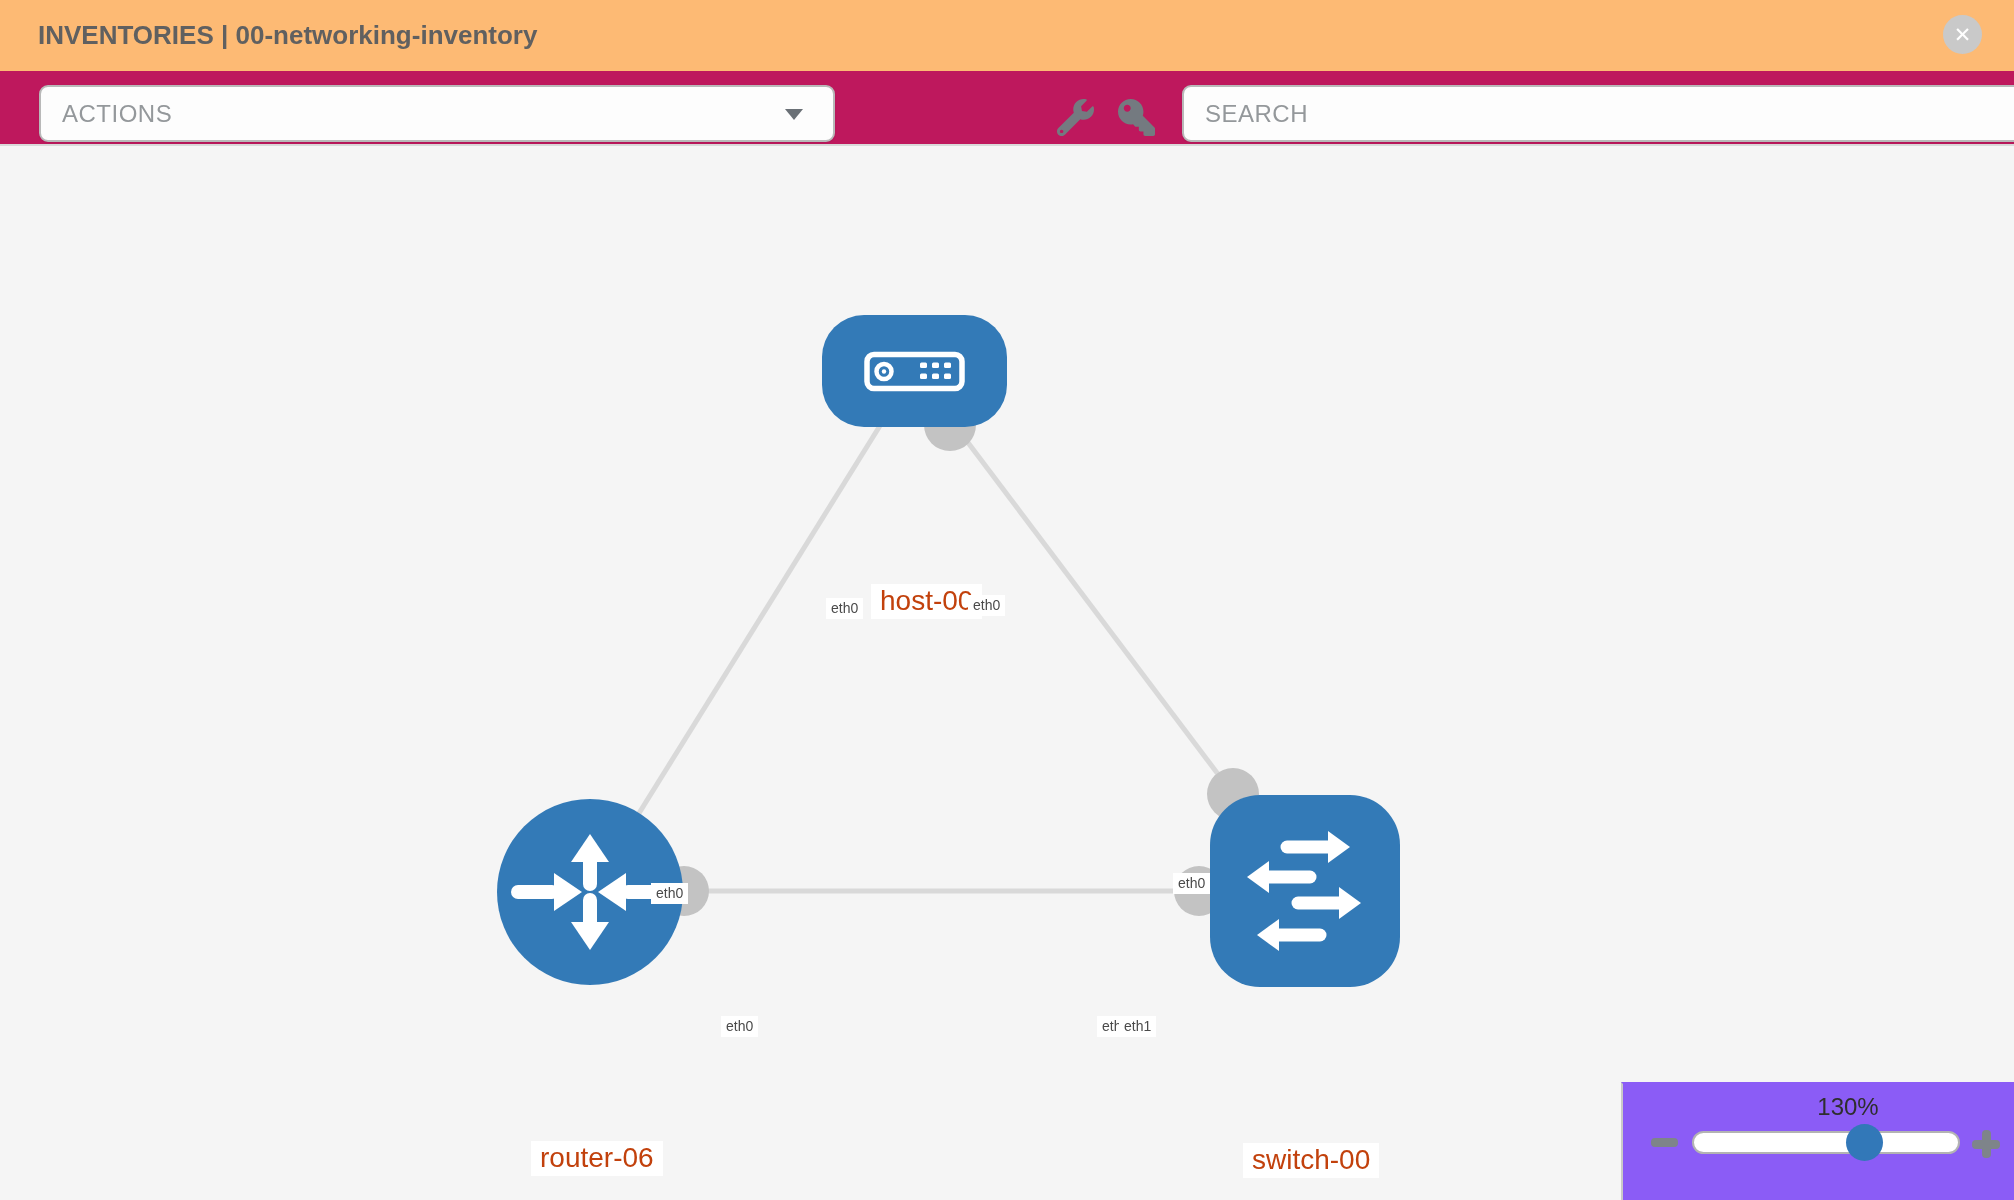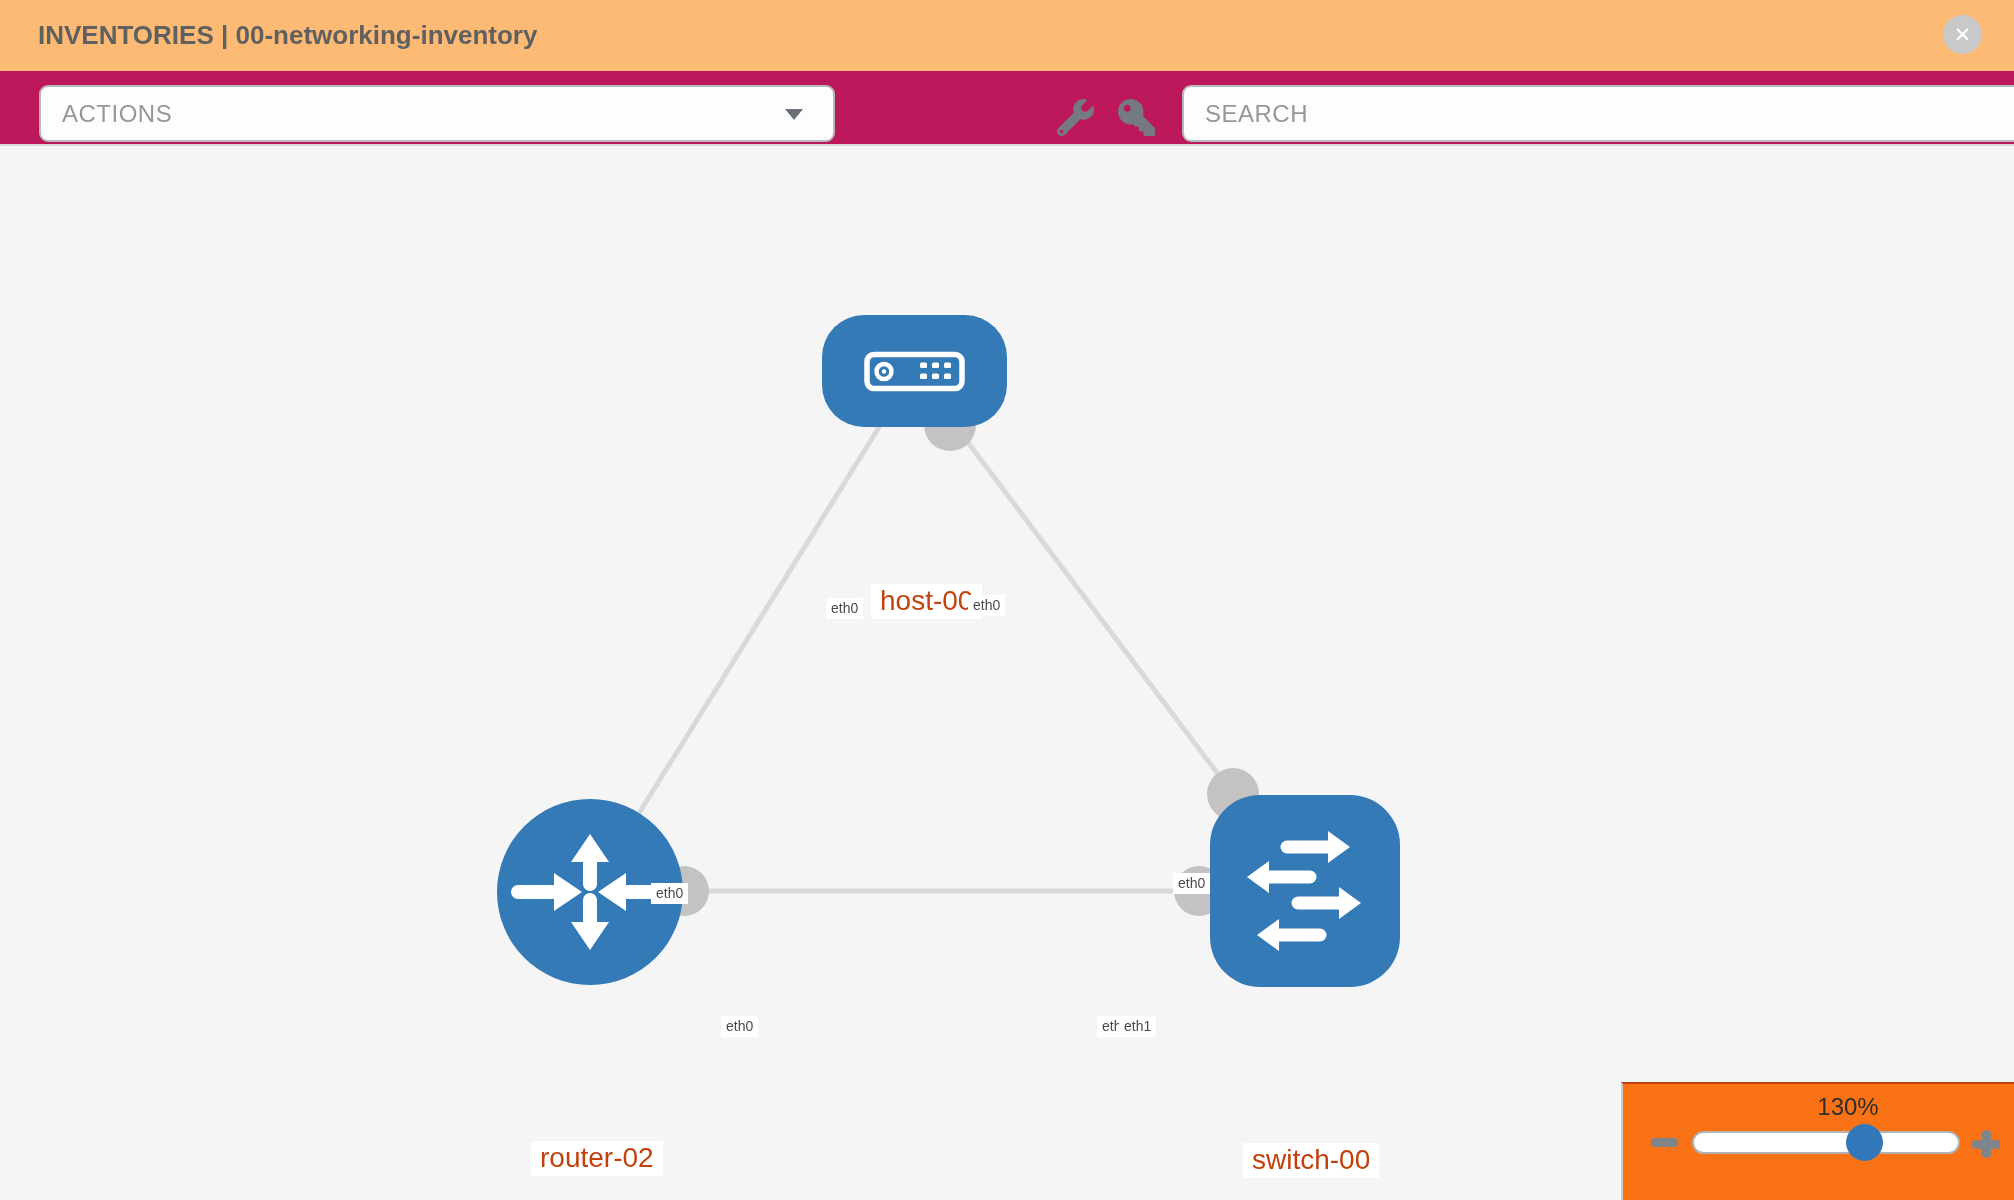--- a/index.html
+++ b/index.html
@@ -48,22 +48,22 @@
   
   .canvas{position:absolute;left:0;top:146px;width:2014px;height:1054px;background:#f5f5f5;}
   .graph-svg{position:absolute;left:0;top:0;z-index:1;}
   .chip{
     position:absolute;background:#ffffff;color:#4a4a4a;font-size:14px;line-height:1.1;
     padding:3px 5px;white-space:nowrap;z-index:2;
   }
   .chip.name{font-size:28px;padding:2px 9px;color:#c2410c;}
   
   .zoom-panel{
-    position:absolute;left:1621px;top:1082px;width:393px;height:118px;background:#f97316;
-    border-top:2px solid #c2410c;border-left:2px solid #c9c9c9;box-sizing:border-box;z-index:6;
+    position:absolute;left:1621px;top:1082px;width:393px;height:118px;background:#8b5cf6;
+    border-top:2px solid #8b5cf6;border-left:2px solid #c9c9c9;box-sizing:border-box;z-index:6;
   }
   .zoom-level{
     position:absolute;left:160px;top:9px;width:130px;text-align:center;
     font-size:24px;color:#2e2e2e;
   }
   .zoom-minus-bar{
     position:absolute;left:28px;top:54px;width:27px;height:9px;border-radius:4px;background:#7e848a;cursor:pointer;
   }
   .zoom-track{
     position:absolute;left:69px;top:47px;width:268px;height:23px;border-radius:12px;
@@ -159,21 +159,21 @@
           <polygon points="1247,877 1269,861 1269,893" stroke="none"></polygon>
           <line x1="1298" y1="903" x2="1340" y2="903"></line>
           <polygon points="1361,903 1339,887 1339,919" stroke="none"></polygon>
           <line x1="1320" y1="935" x2="1278" y2="935"></line>
           <polygon points="1257,935 1279,919 1279,951" stroke="none"></polygon>
         </g>
       </g>
     </svg>
 
     <div class="chip name" style="left:871px;top:438px;">host-00</div>
-    <div class="chip name" style="left:531px;top:995px;">router-02</div>
+    <div class="chip name" style="left:531px;top:995px;">router-06</div>
     <div class="chip name" style="left:1243px;top:997px;">switch-00</div>
 
     <div class="chip" style="left:826px;top:452px;">eth0</div>
     <div class="chip" style="left:651px;top:737px;">eth0</div>
     <div class="chip" style="left:968px;top:449px;">eth0</div>
     <div class="chip" style="left:1173px;top:727px;">eth0</div>
     <div class="chip" style="left:721px;top:870px;">eth0</div>
     <div class="chip" style="left:1097px;top:870px;">eth1</div>
     <div class="chip" style="left:1119px;top:870px;">eth1</div>
   </div>

